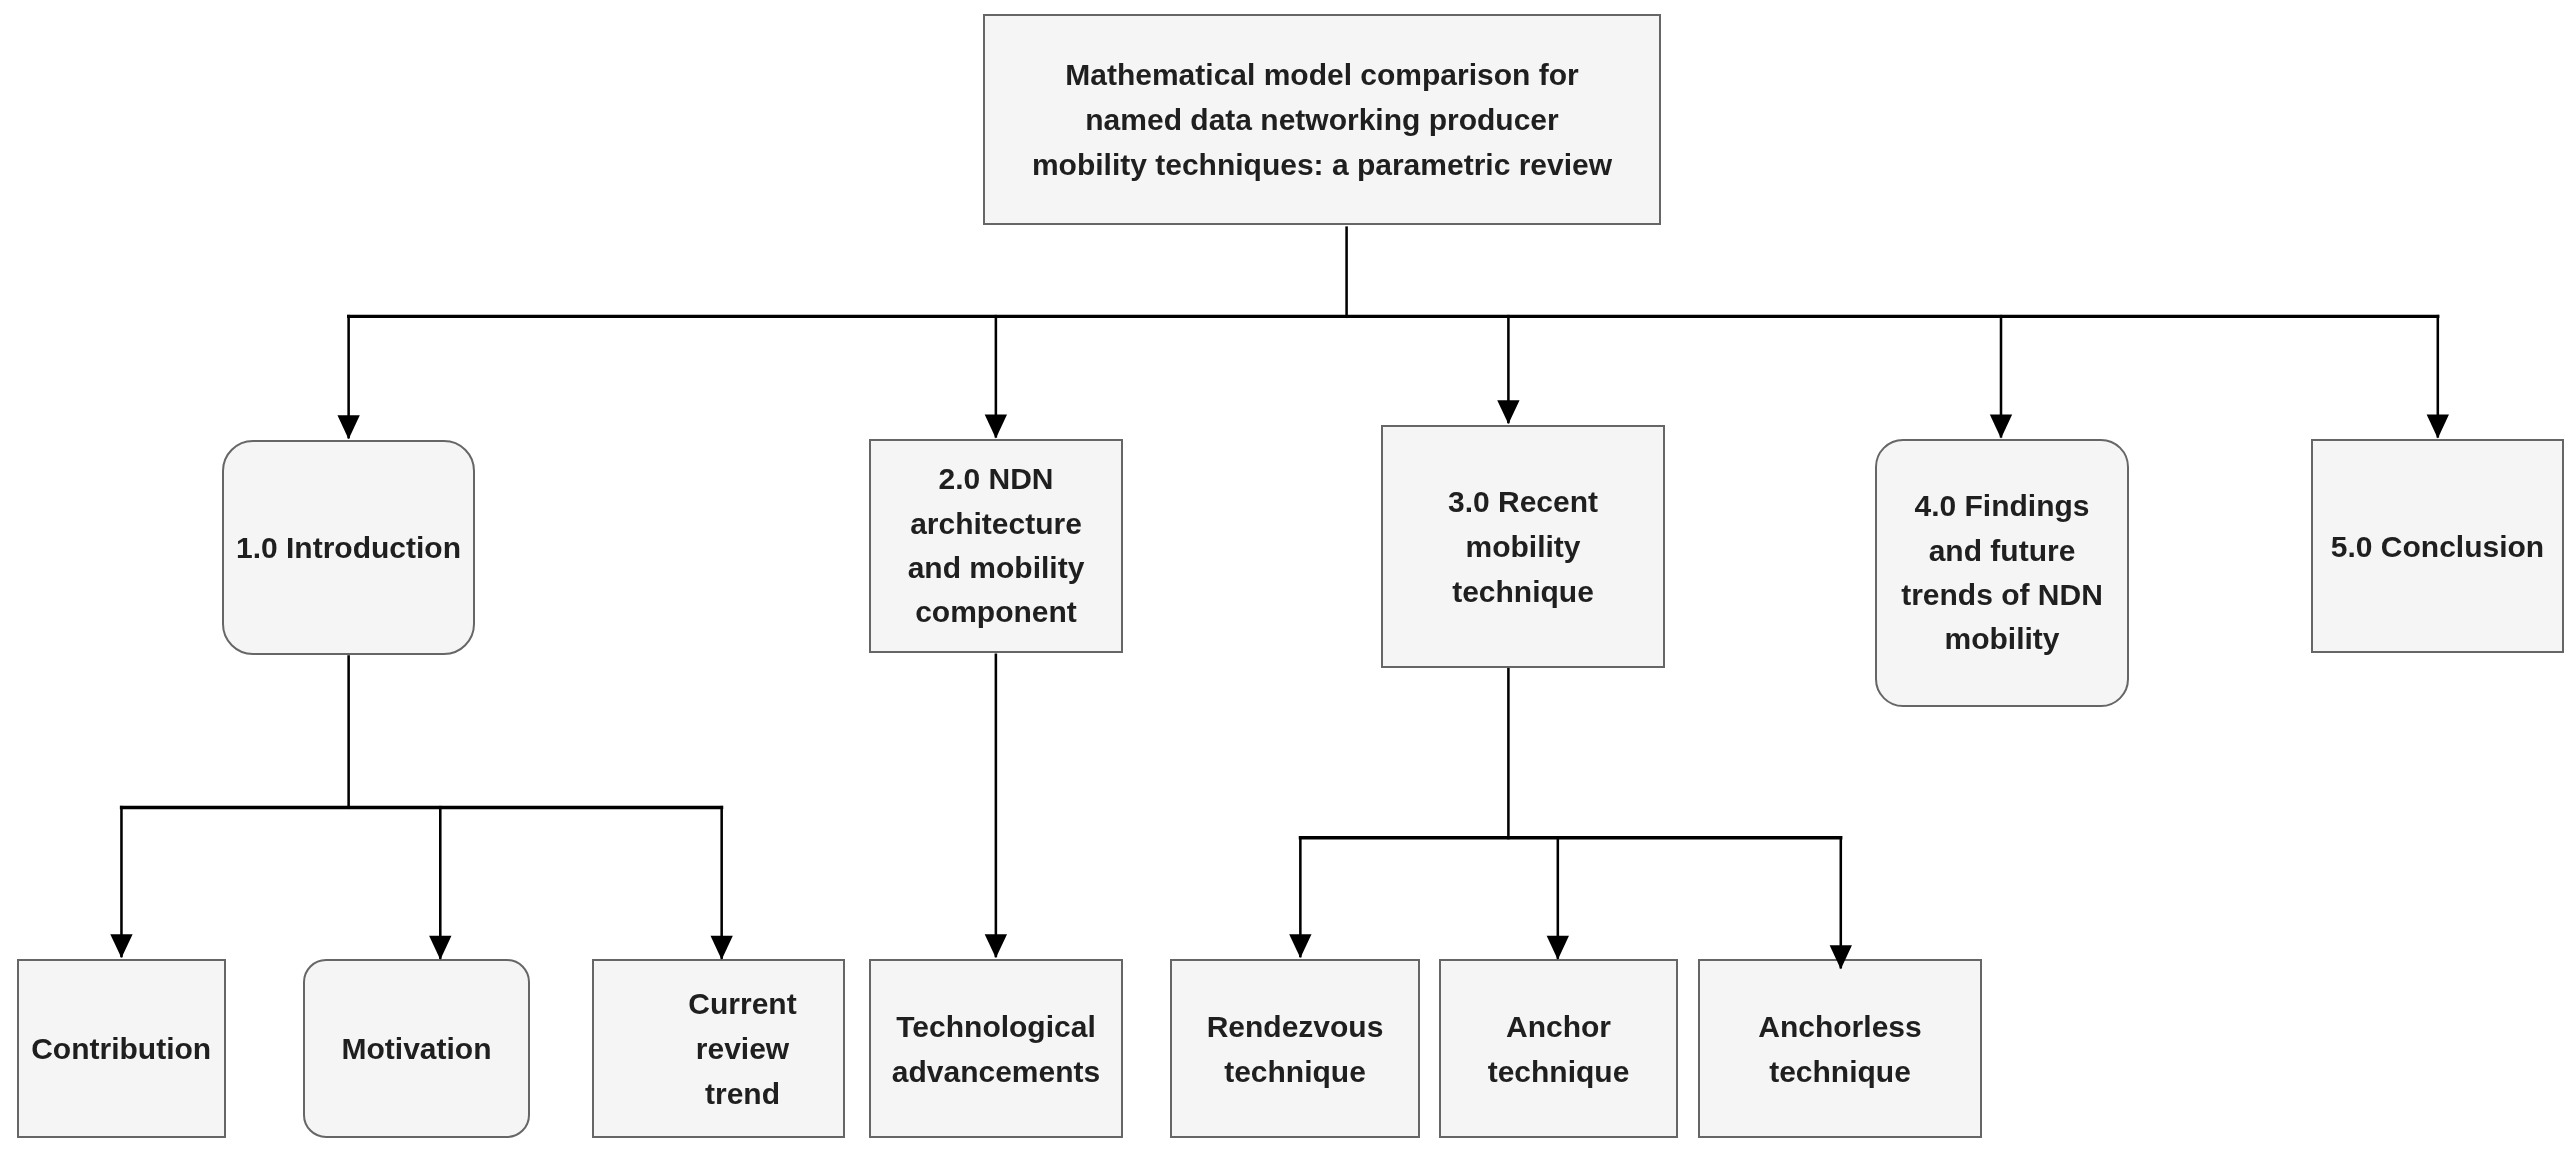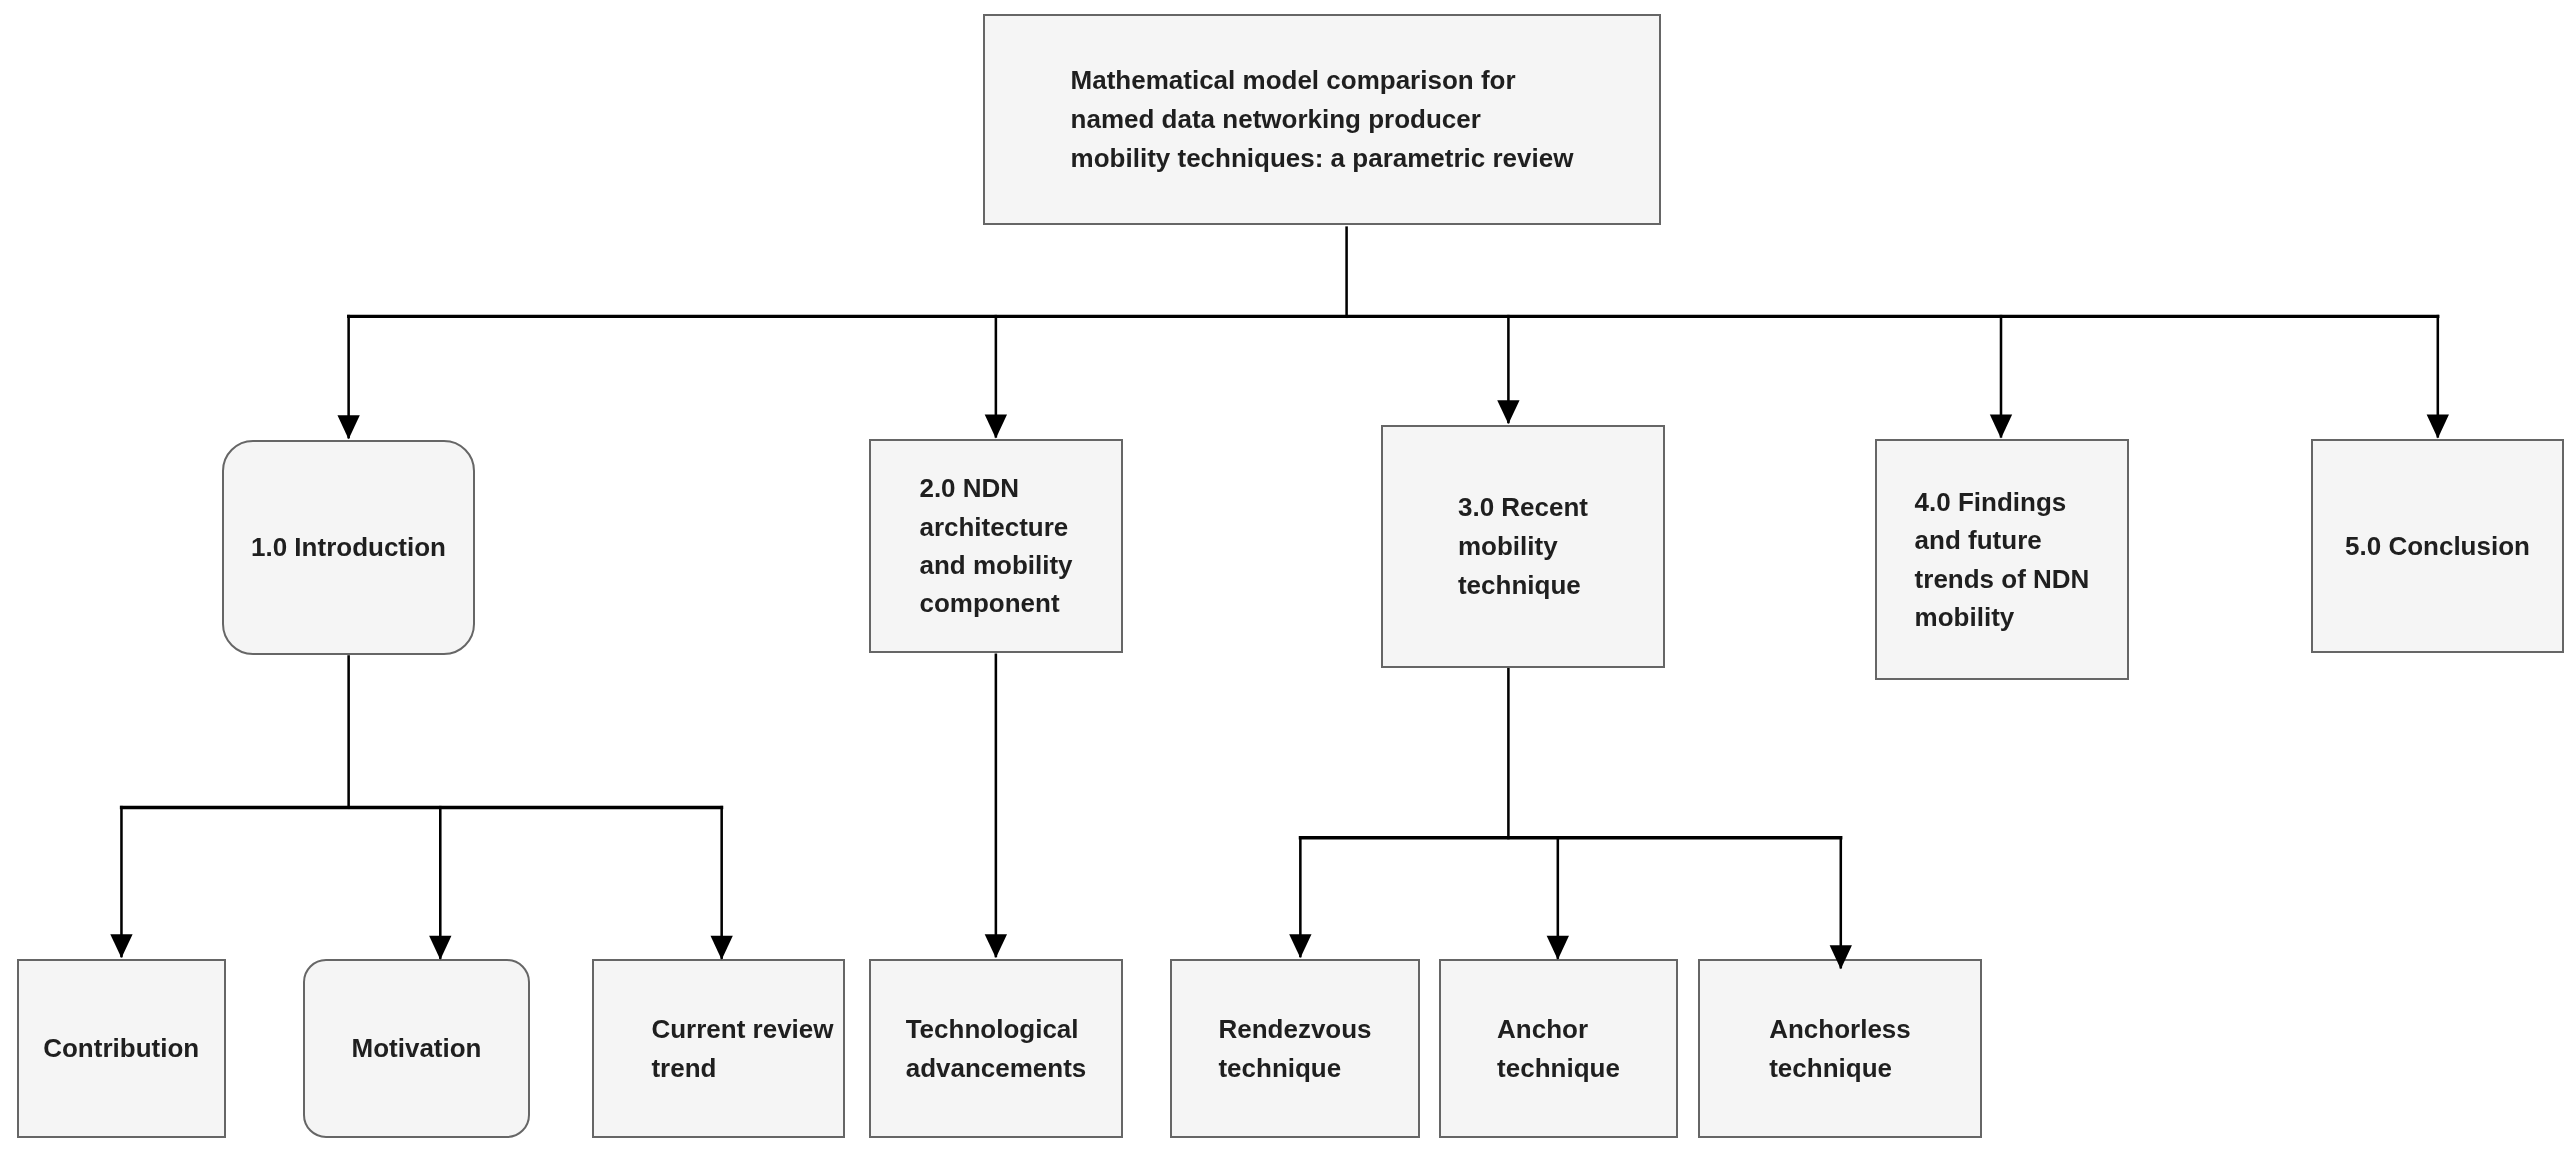--- a/index.html
+++ b/index.html
@@ -17,33 +17,33 @@
     font-family:"Liberation Sans","DejaVu Sans",sans-serif;
     overflow:hidden;
   }
   .node{
     position:absolute;
     box-sizing:border-box;
     background:var(--node-fill,#f5f5f5);
     border:2.4px solid var(--node-border,#666);
     color:var(--text,#1f1f1f);
     display:flex;align-items:center;justify-content:center;
-    text-align:left;
+    text-align:center;
     font-weight:bold;
-    font-size:26px;
+    font-size:30px;
     line-height:1.5;
     white-space:pre-line;
     z-index:1;
   }
   
   #n-root        {left:983px; top:14.4px;   width:678px; height:211px;}
   #n-intro       {left:222px;  top:440px;  width:253px; height:215px;border-radius:31px;}
   #n-ndn         {left:869px; top:439px;  width:254px; height:214px; line-height:1.48;}
   #n-recent      {left:1381px; top:425px;  width:284px; height:243px;}
-  #n-findings    {left:1875px; top:439px;  width:254px; height:241px; line-height:1.48;}
+  #n-findings    {left:1875px; top:439px;  width:254px; height:268px; line-height:1.48;border-radius:28px;}
   #n-conclusion  {left:2311px; top:439px;  width:253px; height:214px;}
   #n-contribution{left:16.7px;   top:959px; width:209px; height:179px;}
   #n-motivation  {left:303px;  top:959px; width:227px; height:179px;border-radius:23px;}
   #n-crt         {left:592px;  top:959px; width:253px; height:179px;padding-left:48px;}
   #n-ta          {left:869px; top:959px; width:254px; height:179px;}
   #n-rendezvous  {left:1170px; top:959px; width:250px; height:179px;}
   #n-anchor      {left:1439px; top:959px; width:239px; height:179px;}
   #n-anchorless  {left:1698px; top:959px; width:284px; height:179px;}
 
   svg.connectors{position:absolute;left:0;top:0;z-index:2;pointer-events:none;}

